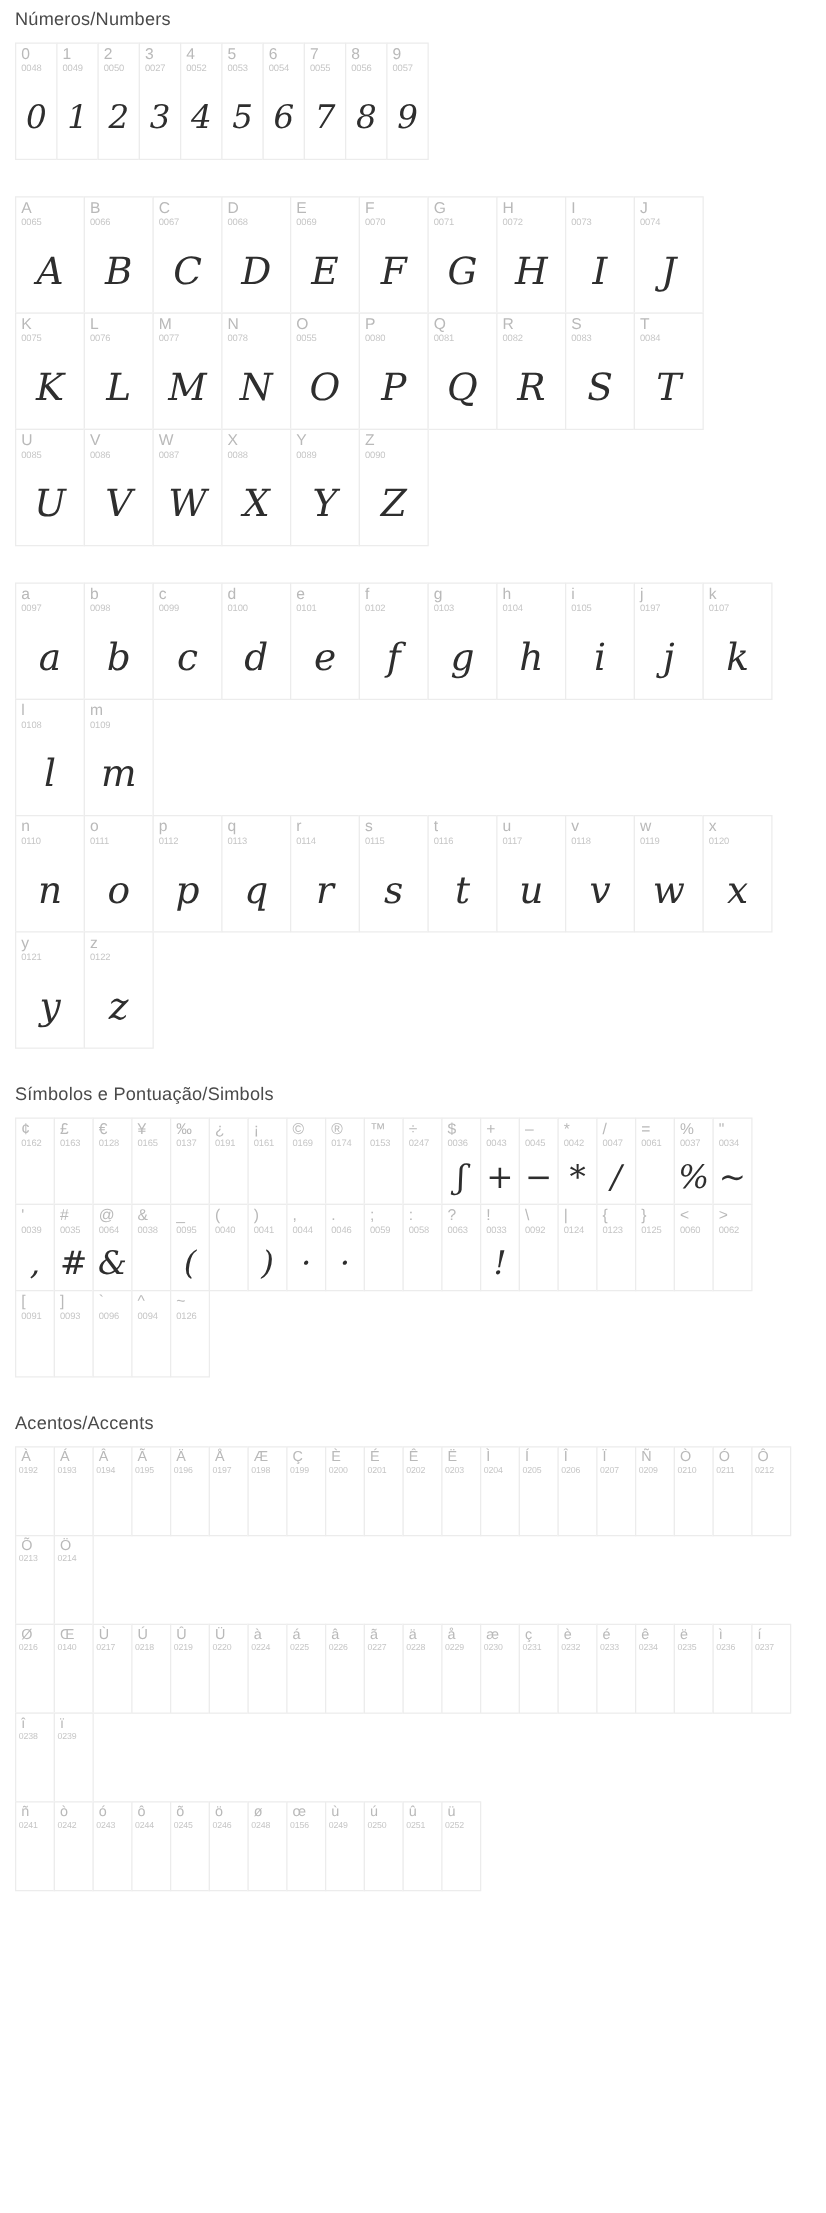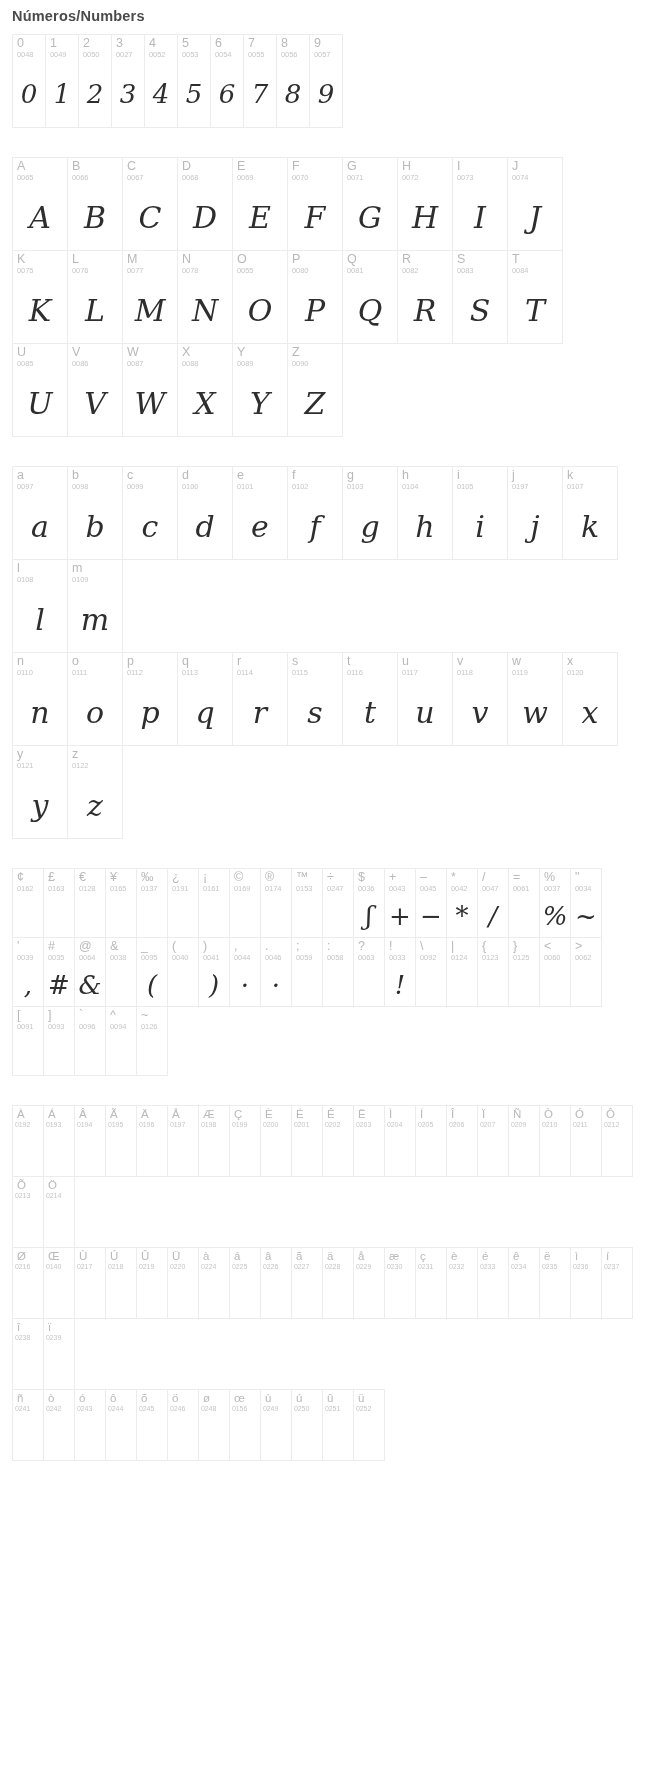--- a/index.html
+++ b/index.html
@@ -8,21 +8,21 @@
     background:#ffffff;
     font-family:"Liberation Sans", sans-serif;
     color:#3b3b3b;
     -webkit-font-smoothing:antialiased;
   }
   .page{width:661px;padding:0;box-sizing:border-box;}
   .section{margin:0 0 0 0;}
   .section-title{
     font-size:14.5px;
     color:#4a4a4a;
-    font-weight:700;
+    font-weight:400;
     padding:0 0 10px 12px;
     letter-spacing:.2px;
   }
   .sec-gap{height:30px;}
   .grid{
     display:flex;
     flex-wrap:wrap;
     padding-left:12px;
     box-sizing:border-box;
   }
@@ -406,20 +406,21 @@
           </div>
           <div class="cell">
             <span class="ch">z</span>
             <span class="code">0122</span>
             <span class="glyph">z</span>
           </div>
         </div>
         <div class="sec-gap"></div>
       </div>
       <div class="section">
+        <div class="section-title">Símbolos e Pontuação/Simbols</div>
         <div class="grid symbols">
           <div class="cell">
             <span class="ch">¢</span>
             <span class="code">0162</span>
             <span class="glyph"></span>
           </div>
           <div class="cell">
             <span class="ch">£</span>
             <span class="code">0163</span>
             <span class="glyph"></span>
@@ -630,20 +631,21 @@
           </div>
           <div class="cell">
             <span class="ch">~</span>
             <span class="code">0126</span>
             <span class="glyph"></span>
           </div>
         </div>
         <div class="sec-gap"></div>
       </div>
       <div class="section">
+        <div class="section-title">Acentos/Accents</div>
         <div class="grid accents">
           <div class="cell">
             <span class="ch">À</span>
             <span class="code">0192</span>
           </div>
           <div class="cell">
             <span class="ch">Á</span>
             <span class="code">0193</span>
           </div>
           <div class="cell">

